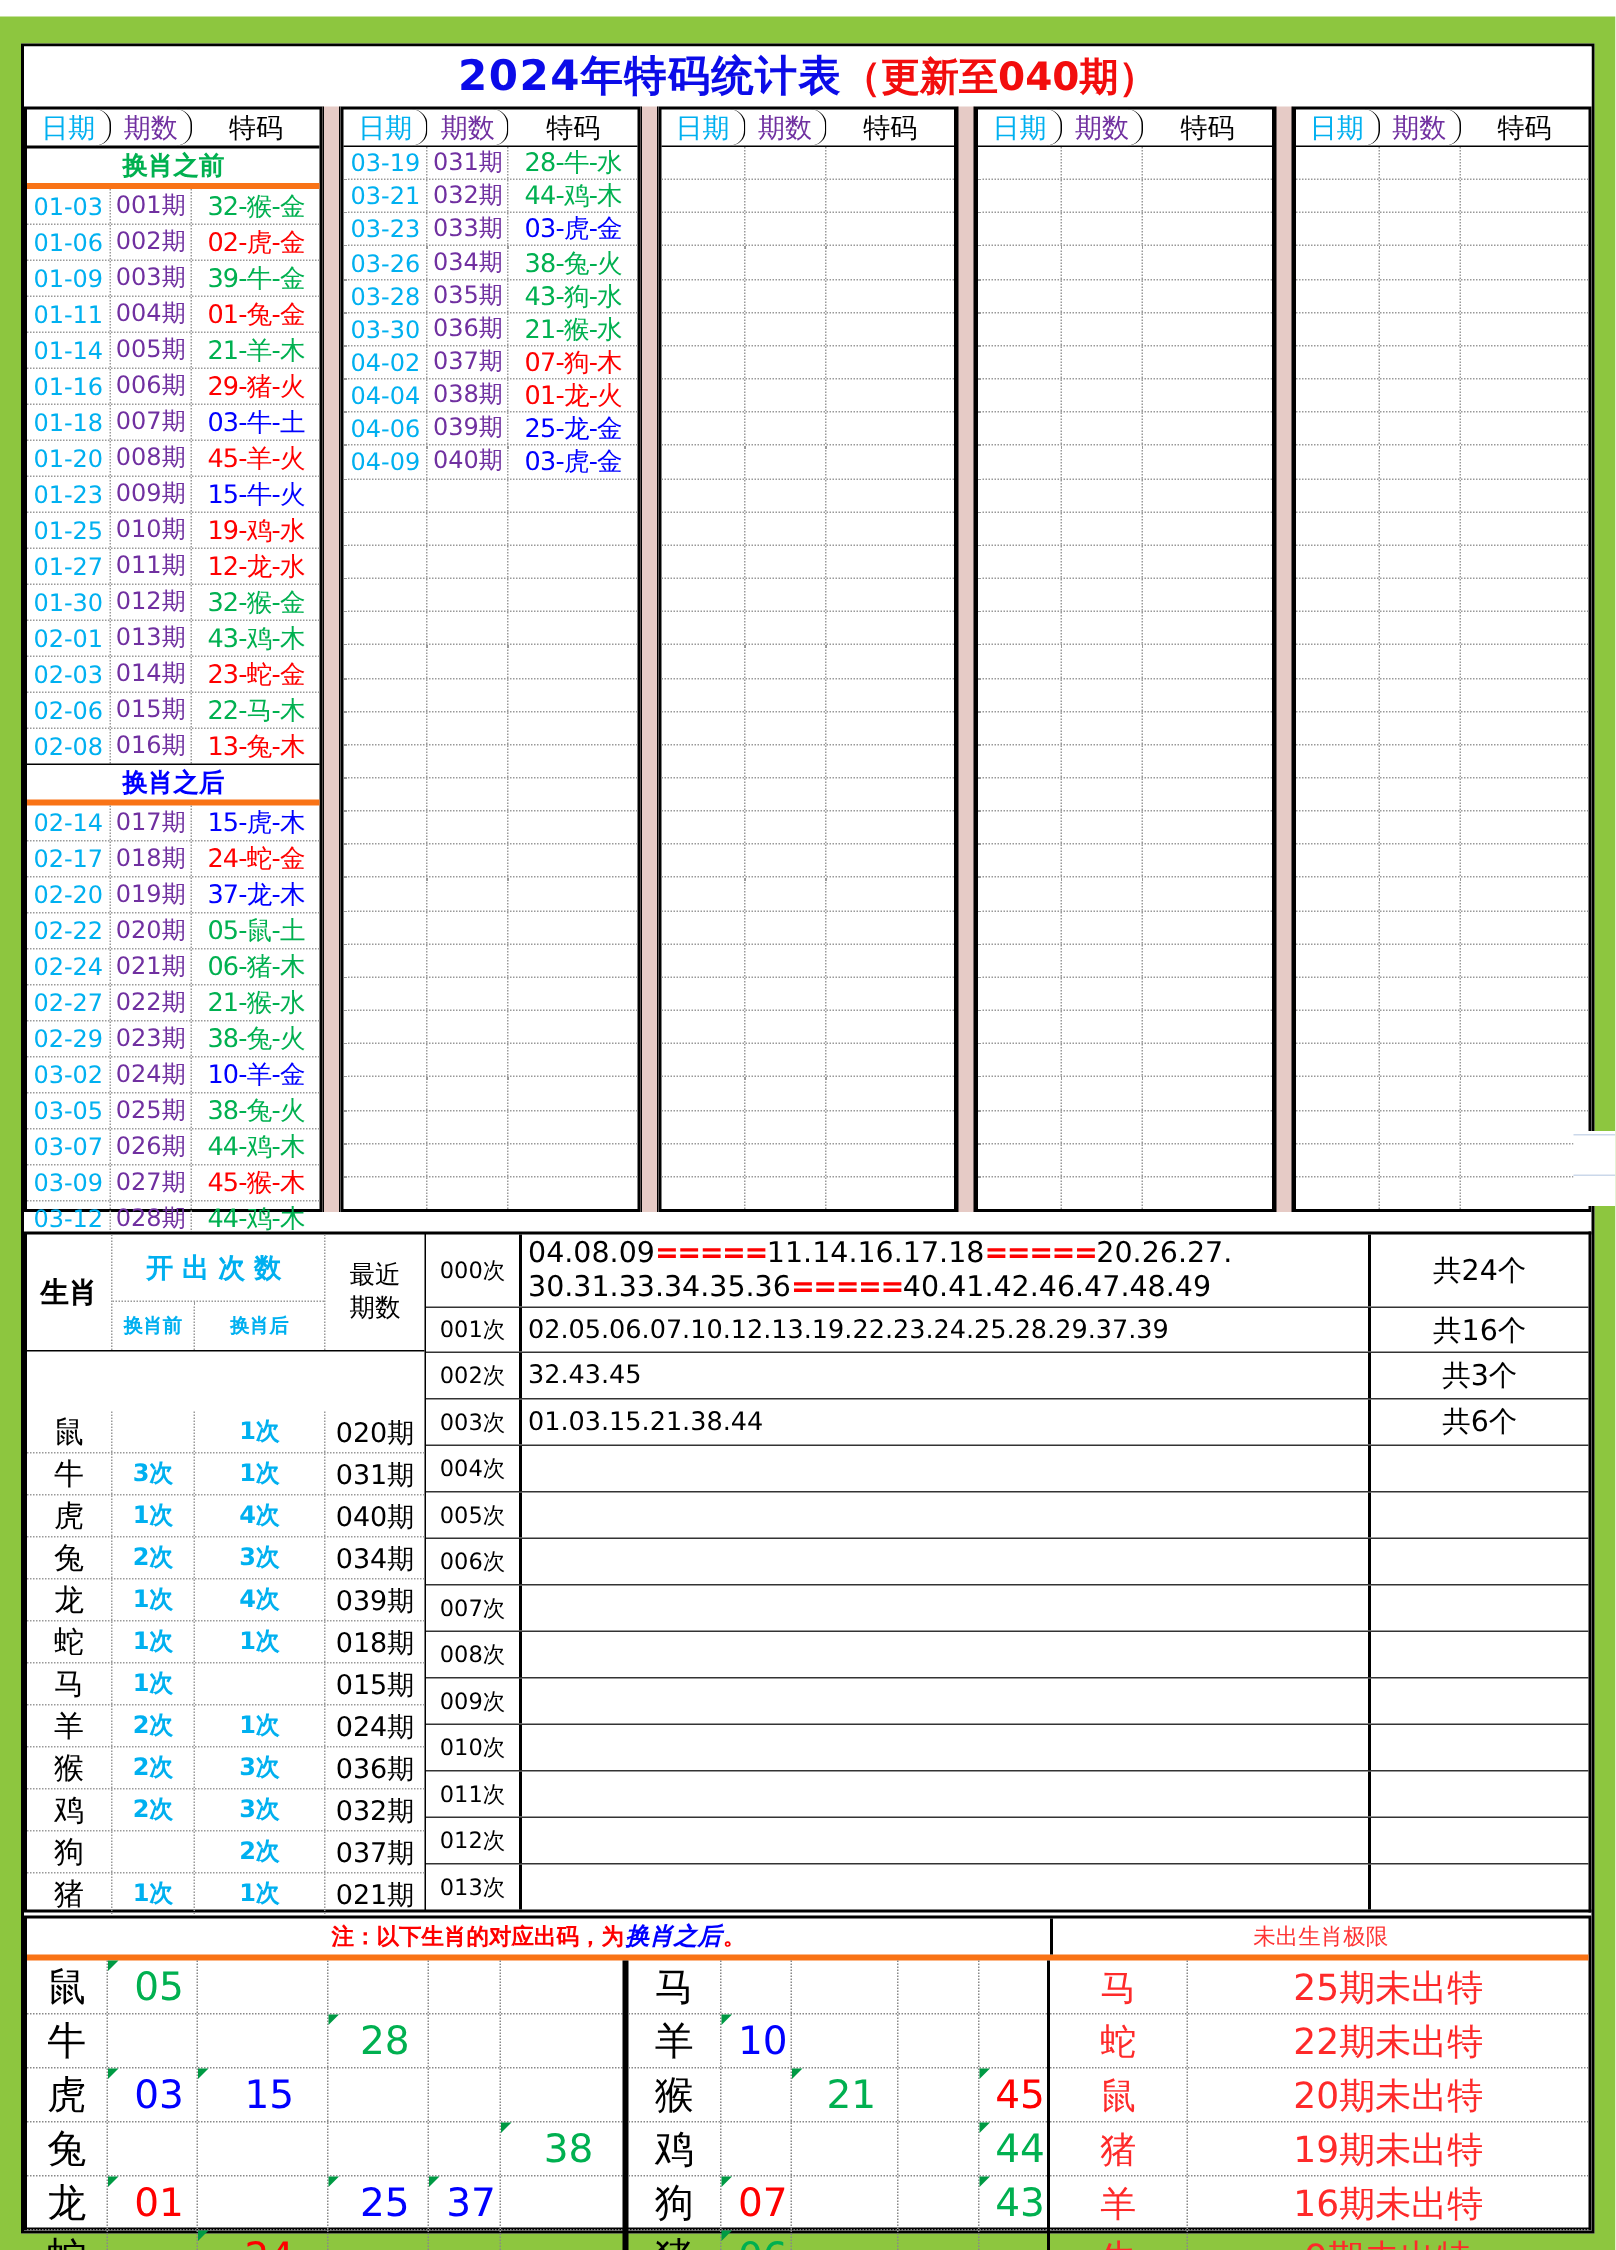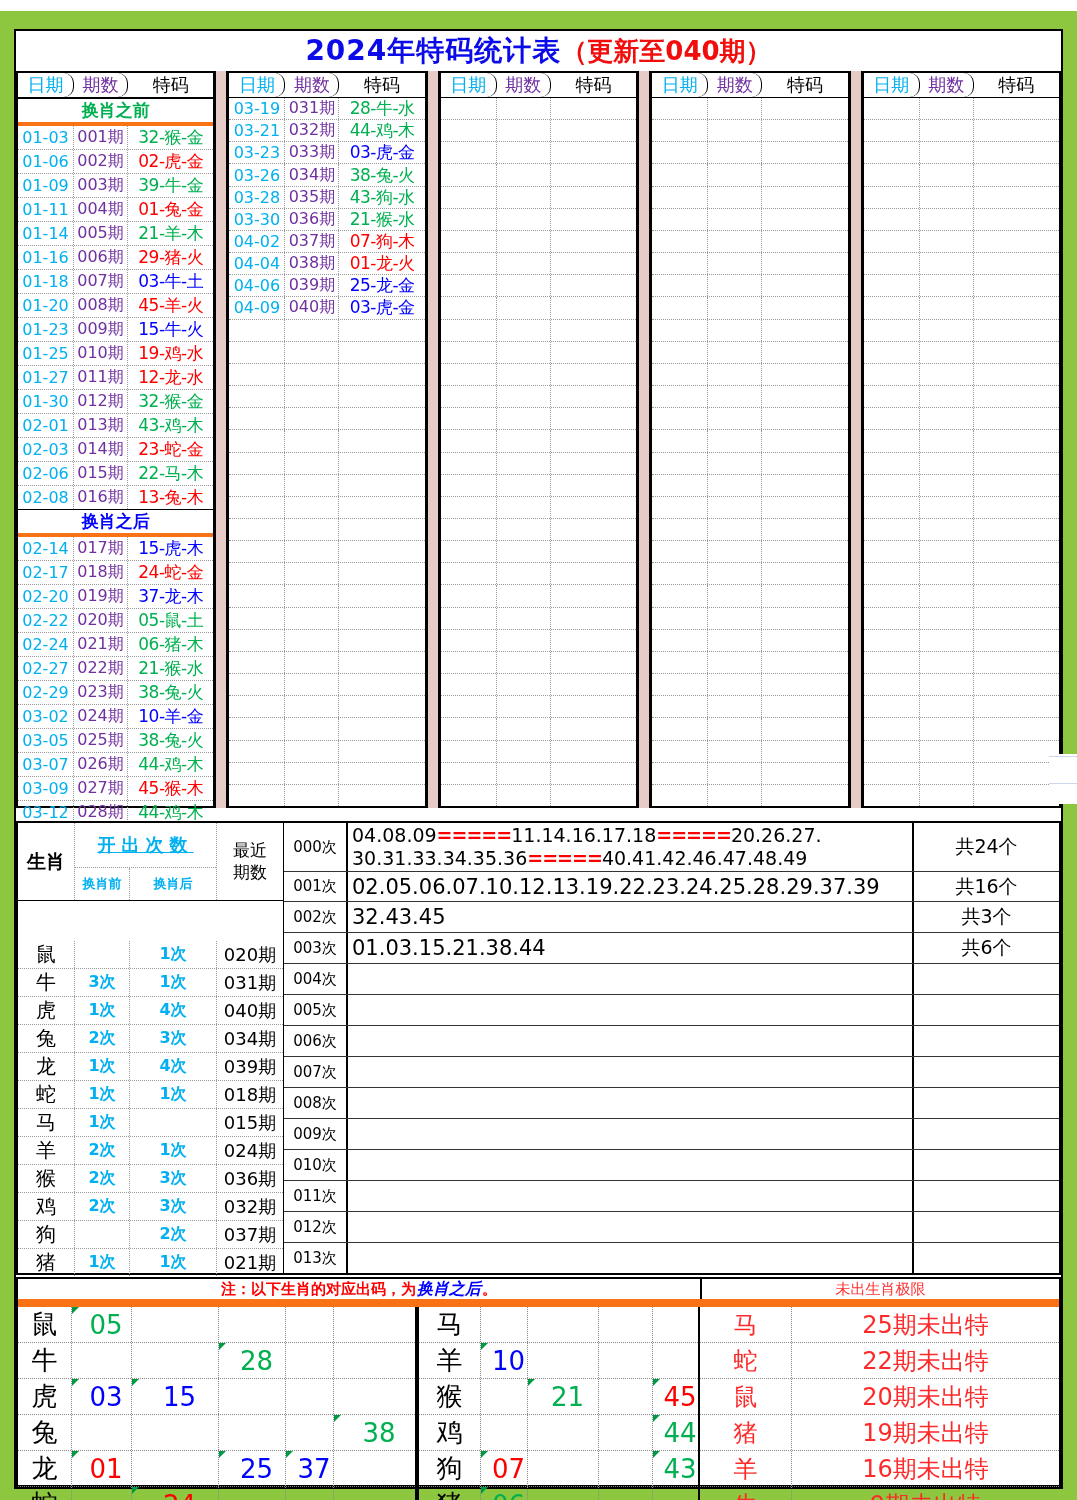--- a/index.html
+++ b/index.html
@@ -35,51 +35,51 @@
   .c-r { color:#FE0000; } .c-b { color:#0000FE; } .c-g { color:#00B050; }
 
   
   .stats { position:absolute; top:790px; left:0; width:1045px; height:454px; display:flex; }
   .stats-left { width:268px; flex:0 0 268px; border:2px solid #000; border-right:1px solid #000; display:flex; flex-direction:column; background:#fff;gap:40px; }
   .sl-header { height:78px; flex:0 0 78px; display:flex; border-bottom:1px solid #000; }
   .sh-zodiac { width:57px; border-right:1px dotted #999; display:flex; align-items:center; justify-content:center;
     font-size:19px; font-weight:bold; color:#000; }
   .sh-mid { width:142px; border-right:1px dotted #999; display:flex; flex-direction:column; }
   .sh-top { height:45px; display:flex; align-items:center; justify-content:center; color:#00B0F0;
-    font-size:18px; font-weight:bold; letter-spacing:6px; border-bottom:1px dotted #999;text-decoration:underline; }
+    font-size:18px; font-weight:bold; letter-spacing:6px; border-bottom:1px dotted #999; }
   .sh-sub { flex:1; display:flex; }
   .sh-before { width:55px; border-right:1px dotted #999; display:flex; align-items:center; justify-content:center;
     color:#00B0F0; font-size:13px; font-weight:bold; }
   .sh-after { flex:1; display:flex; align-items:center; justify-content:center; color:#00B0F0; font-size:13px; font-weight:bold; }
   .sh-recent { flex:1; display:flex; flex-direction:column; align-items:center; justify-content:center;
     font-size:17px; color:#000; line-height:1.25; }
   .sl-row { flex:1; display:flex; min-height:0; }
   .sl-row + .sl-row { border-top:1px dotted #999; }
   .slz { width:57px; border-right:1px dotted #999; font-size:20px; color:#000; }
   .slb { width:55px; border-right:1px dotted #999; color:#00B0F0; font-size:16px; font-weight:bold; }
   .sla { width:87px; border-right:1px dotted #999; color:#00B0F0; font-size:16px; font-weight:bold; }
   .slr { flex:1; font-size:18px; color:#000; }
   .stats-right { flex:1; border:2px solid #000; border-left:none; display:flex; flex-direction:column; background:#fff; }
   .sr-row { flex:1; display:flex; min-height:0; }
   .sr-row + .sr-row { border-top:1px solid #333; }
   .sr-row.r0 { flex:0 0 48px; }
   .sr-row.r1 { flex:0 0 30px; }
   .srl { width:64px; border-right:2px solid #000; font-size:15px; color:#000; }
-  .srn { width:566px; border-right:2px solid #000; font-size:21px; color:#000; align-items:flex-start;
+  .srn { width:566px; border-right:2px solid #000; font-size:17px; color:#000; align-items:flex-start;
     flex-direction:column; justify-content:center; padding-left:4px; letter-spacing:0; }
   .r0 .srn { font-size:19px; line-height:1.2; }
   .srn-line { white-space:nowrap; }
   .seg { color:inherit; }
   .seg.c-r { color:#FE0000; font-weight:bold; letter-spacing:-1px; }
   .src { flex:1; font-size:19px; color:#000; }
 
   
   .bottom-block { position:absolute; top:1246px; left:0; width:1045px; height:210px; border:2px solid #000;
     display:flex; flex-direction:column; background:#fff; }
-  .note-row { height:28px; flex:0 0 28px; display:flex; border-bottom:8px solid #f97316; }
+  .note-row { height:28px; flex:0 0 28px; display:flex; border-bottom:4px solid #f97316; }
   .note-left { width:682px; display:flex; align-items:center; justify-content:center;
     color:#FE0000; font-size:15px; font-weight:bold; }
   .note-hl { color:#0000FE; font-style:italic; font-size:16px; margin:0 1px; }
   .note-right { flex:1; border-left:2px solid #000; display:flex; align-items:center; justify-content:center;
     color:#FE3333; font-size:15px; }
   .bottom-tables { flex:1; display:flex; }
   .bt { display:flex; flex-direction:column; }
   .bt-left { width:397px; flex:0 0 397px; }
   .bt-divider { width:4px; flex:0 0 4px; background:#000; }
   .bt-mid { width:279px; flex:0 0 279px; }

